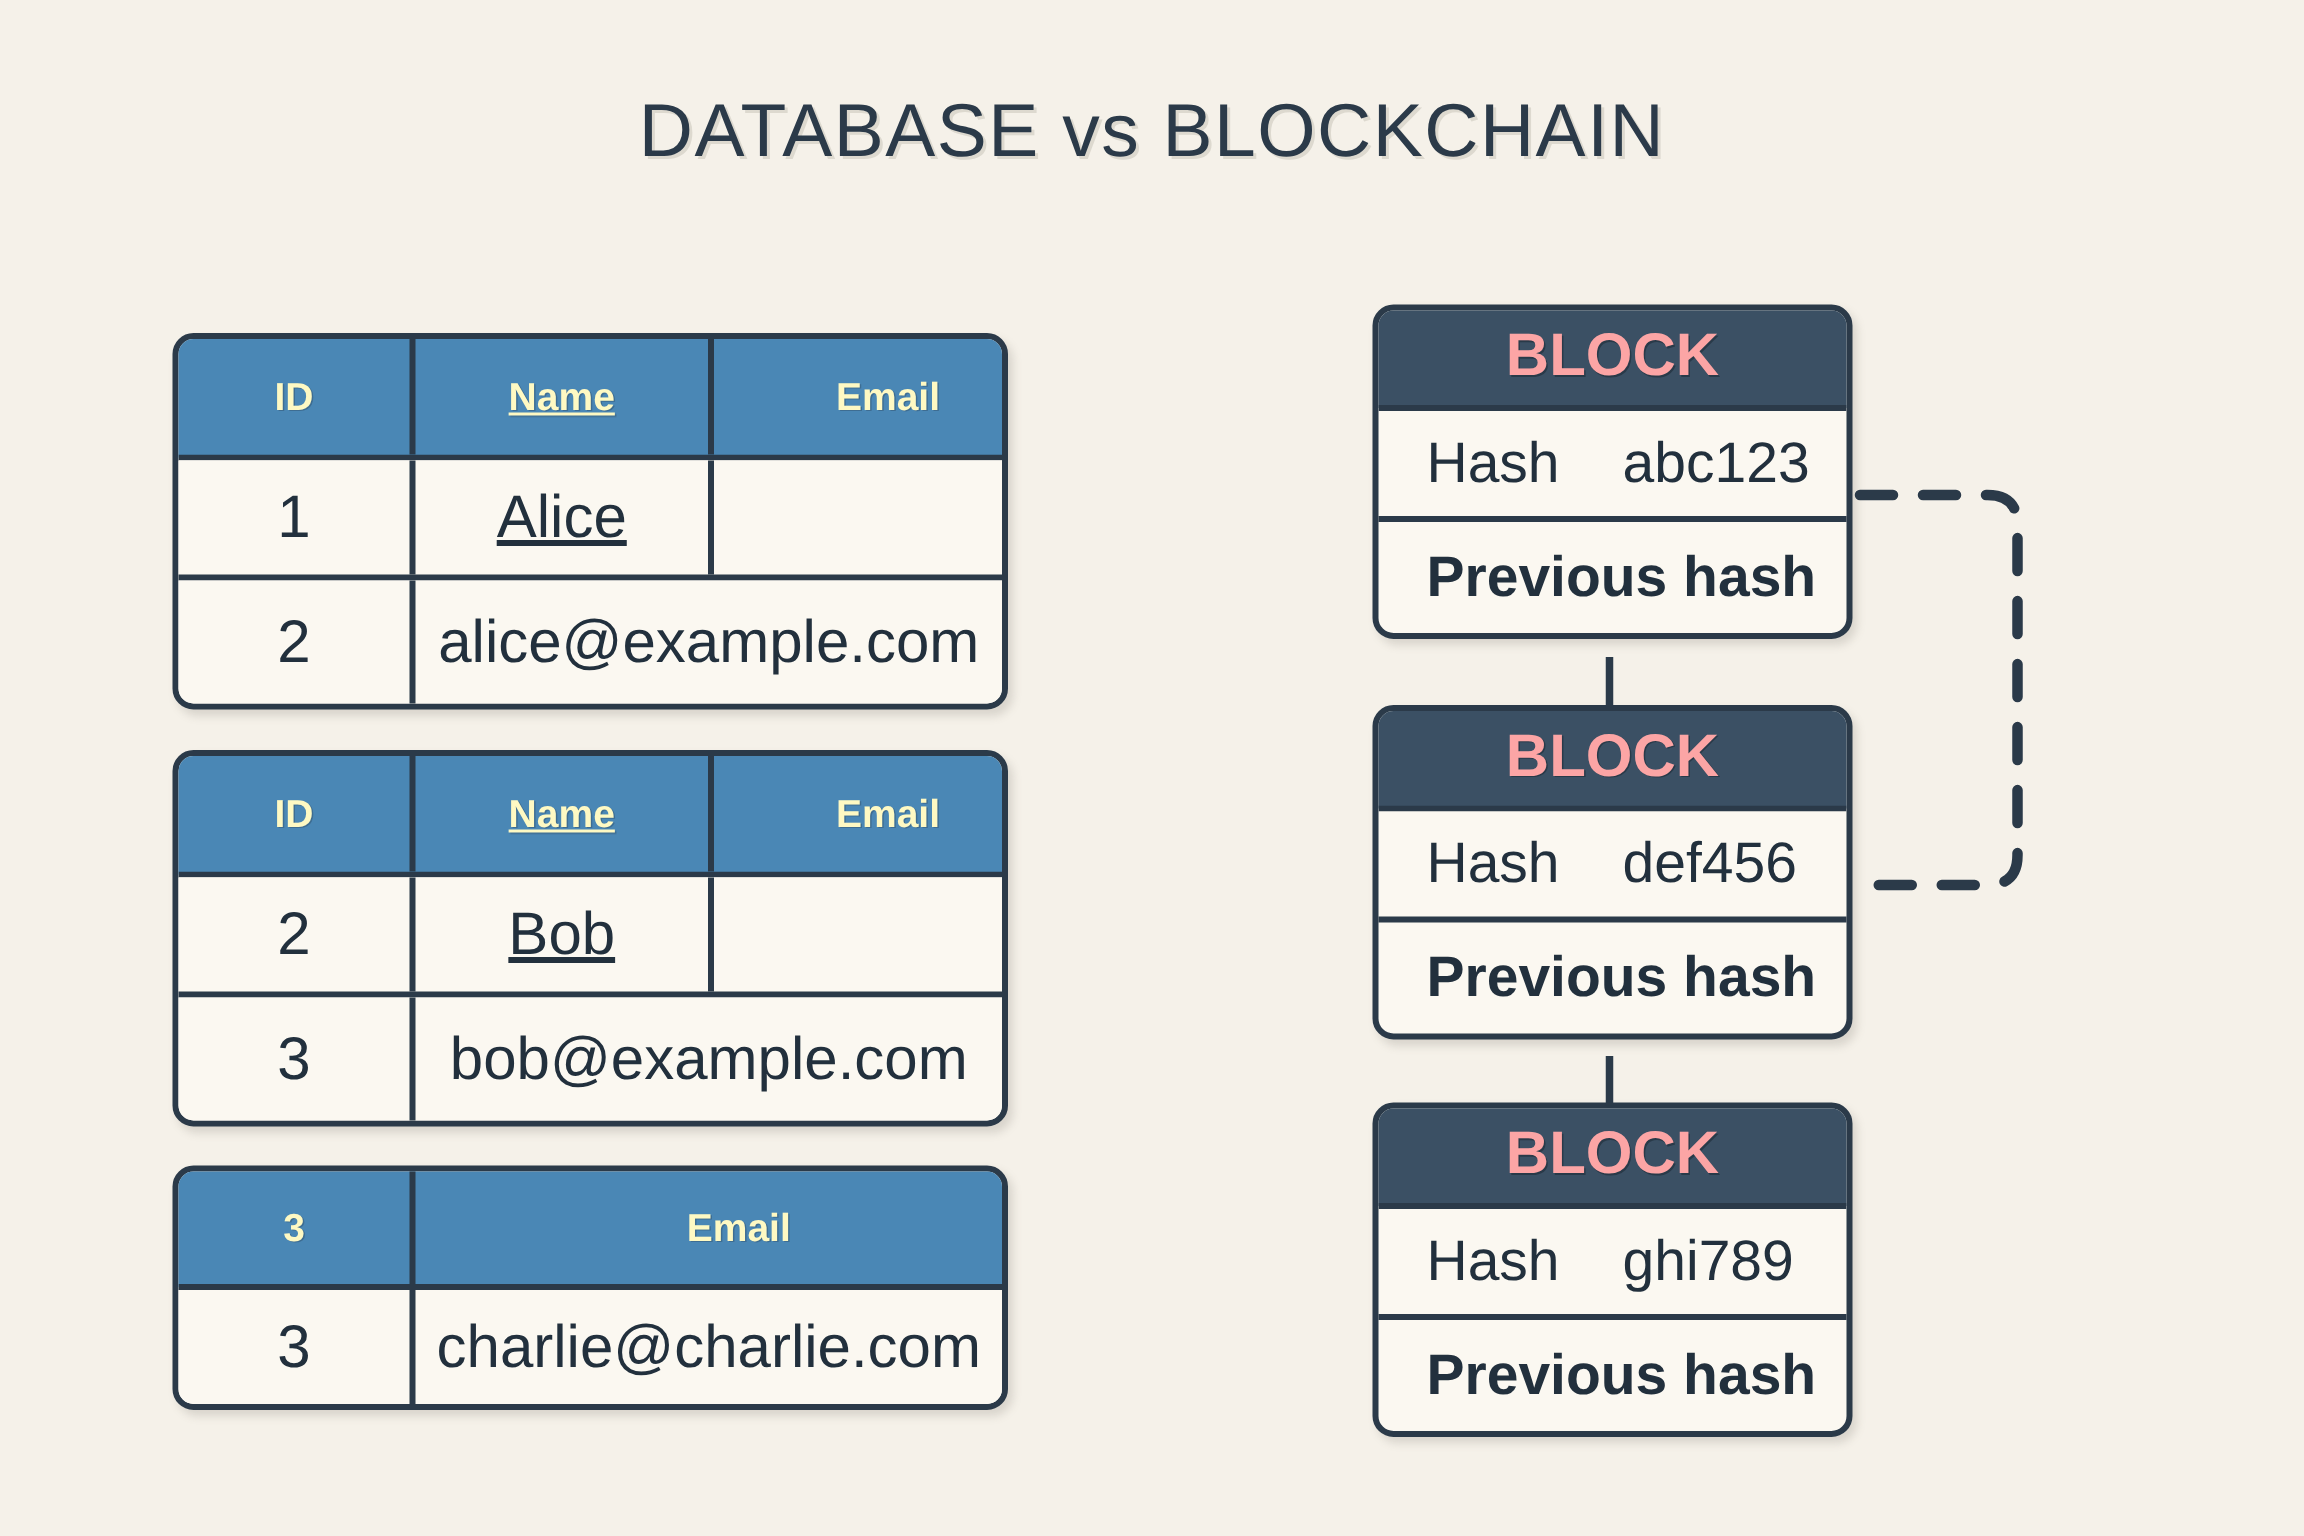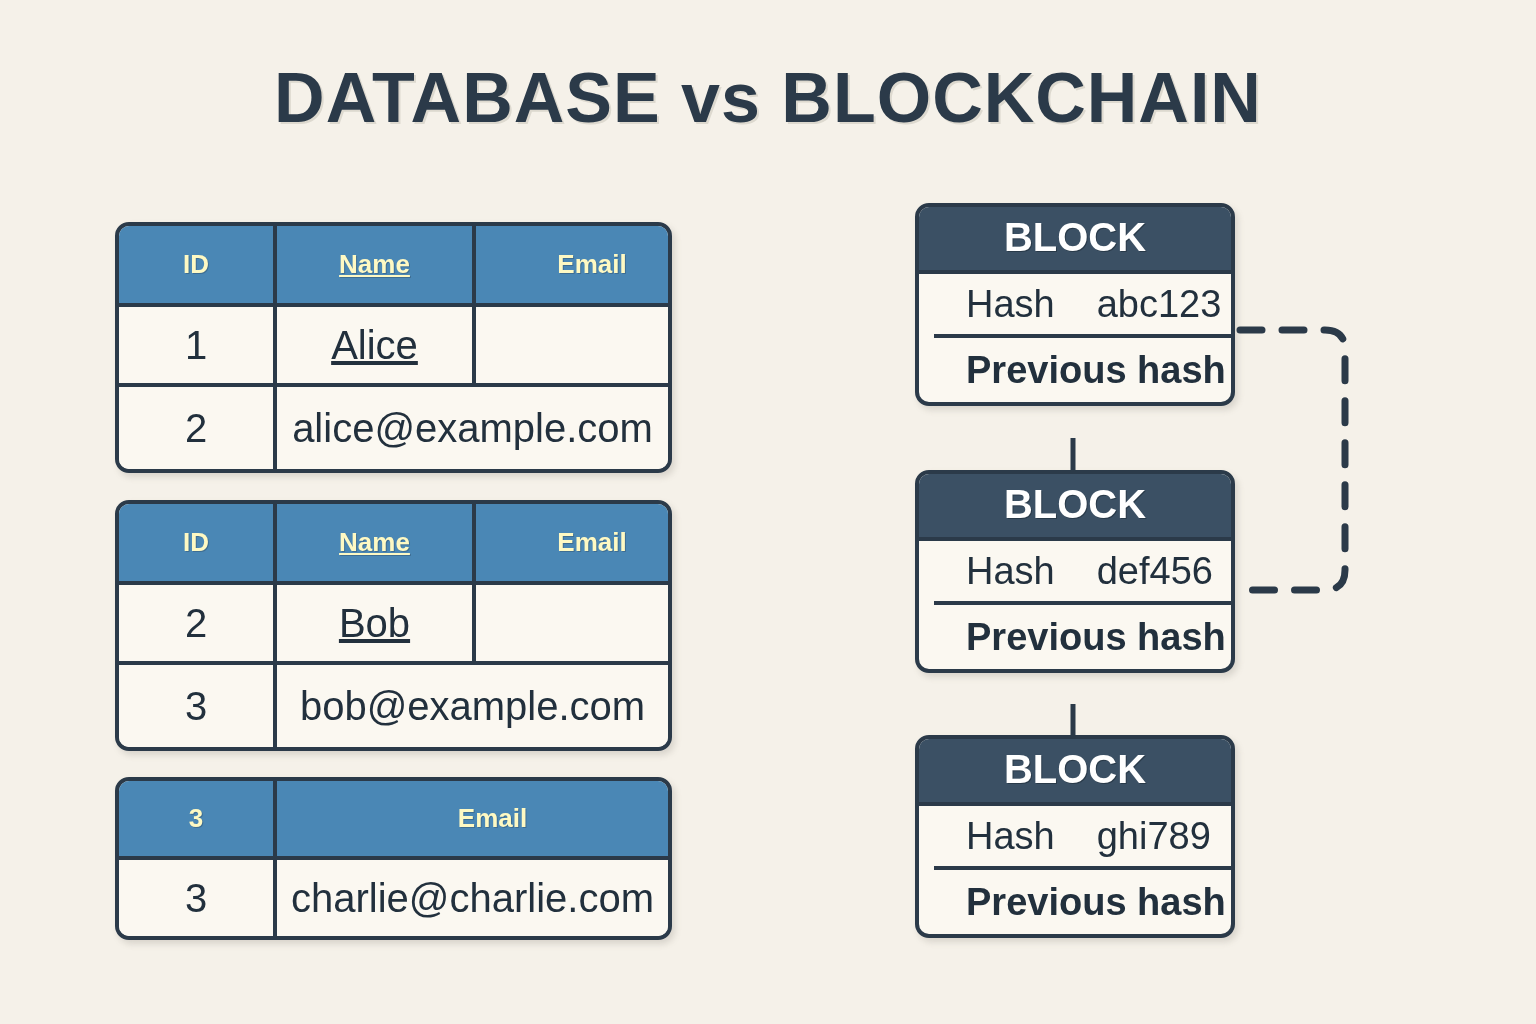--- a/index.html
+++ b/index.html
@@ -21,22 +21,22 @@
     height: 1024px;
   }
 
   
   #page-title {
     position: absolute;
     left: 0;
     top: 58px;
     width: 1536px;
     text-align: center;
-    font-size: 70px;
-    font-weight: bold;
+    font-size: 50px;
+    font-weight: normal;
     letter-spacing: 1px;
     color: #2b3a49;
     text-shadow: 2px 2px 0 rgba(200,196,186,0.55);
     white-space: nowrap;
   }
 
   
   .db-table {
     position: absolute;
     border: 4px solid #2b3a49;
@@ -99,40 +99,39 @@
     left: 915px;
     width: 320px;
     border: 4px solid #2b3a49;
     border-radius: 14px;
     background: #fbf8f1;
     box-sizing: border-box;
     box-shadow: 3px 4px 6px rgba(120,115,105,0.22);
   }
   .block-header {
     background: #3b5064;
-    color: #ffffff;
+    color: #fca5a5;
     font-size: 40px;
     font-weight: bold;
     text-align: center;
     padding: 8px 0 10px 0;
     border-bottom: 4px solid #2b3a49;
     border-top-left-radius: 10px;
     border-top-right-radius: 10px;
     text-shadow: 1px 1px 0 rgba(20,30,40,0.45);
   }
   .block-row {
     display: flex;
     align-items: center;
-    height: 64px;
+    height: 74px;
     padding-left: 32px;
     font-size: 38px;
     color: #22303d;
     box-sizing: border-box;
     white-space: nowrap;
-    margin-left: 15px;
   }
   .block-row.divided {
     border-bottom: 4px solid #2b3a49;
   }
   .block-row.last {
     border-bottom-left-radius: 10px;
     border-bottom-right-radius: 10px;
     font-weight: bold;
   }
   .hash-label { margin-right: 42px; }

